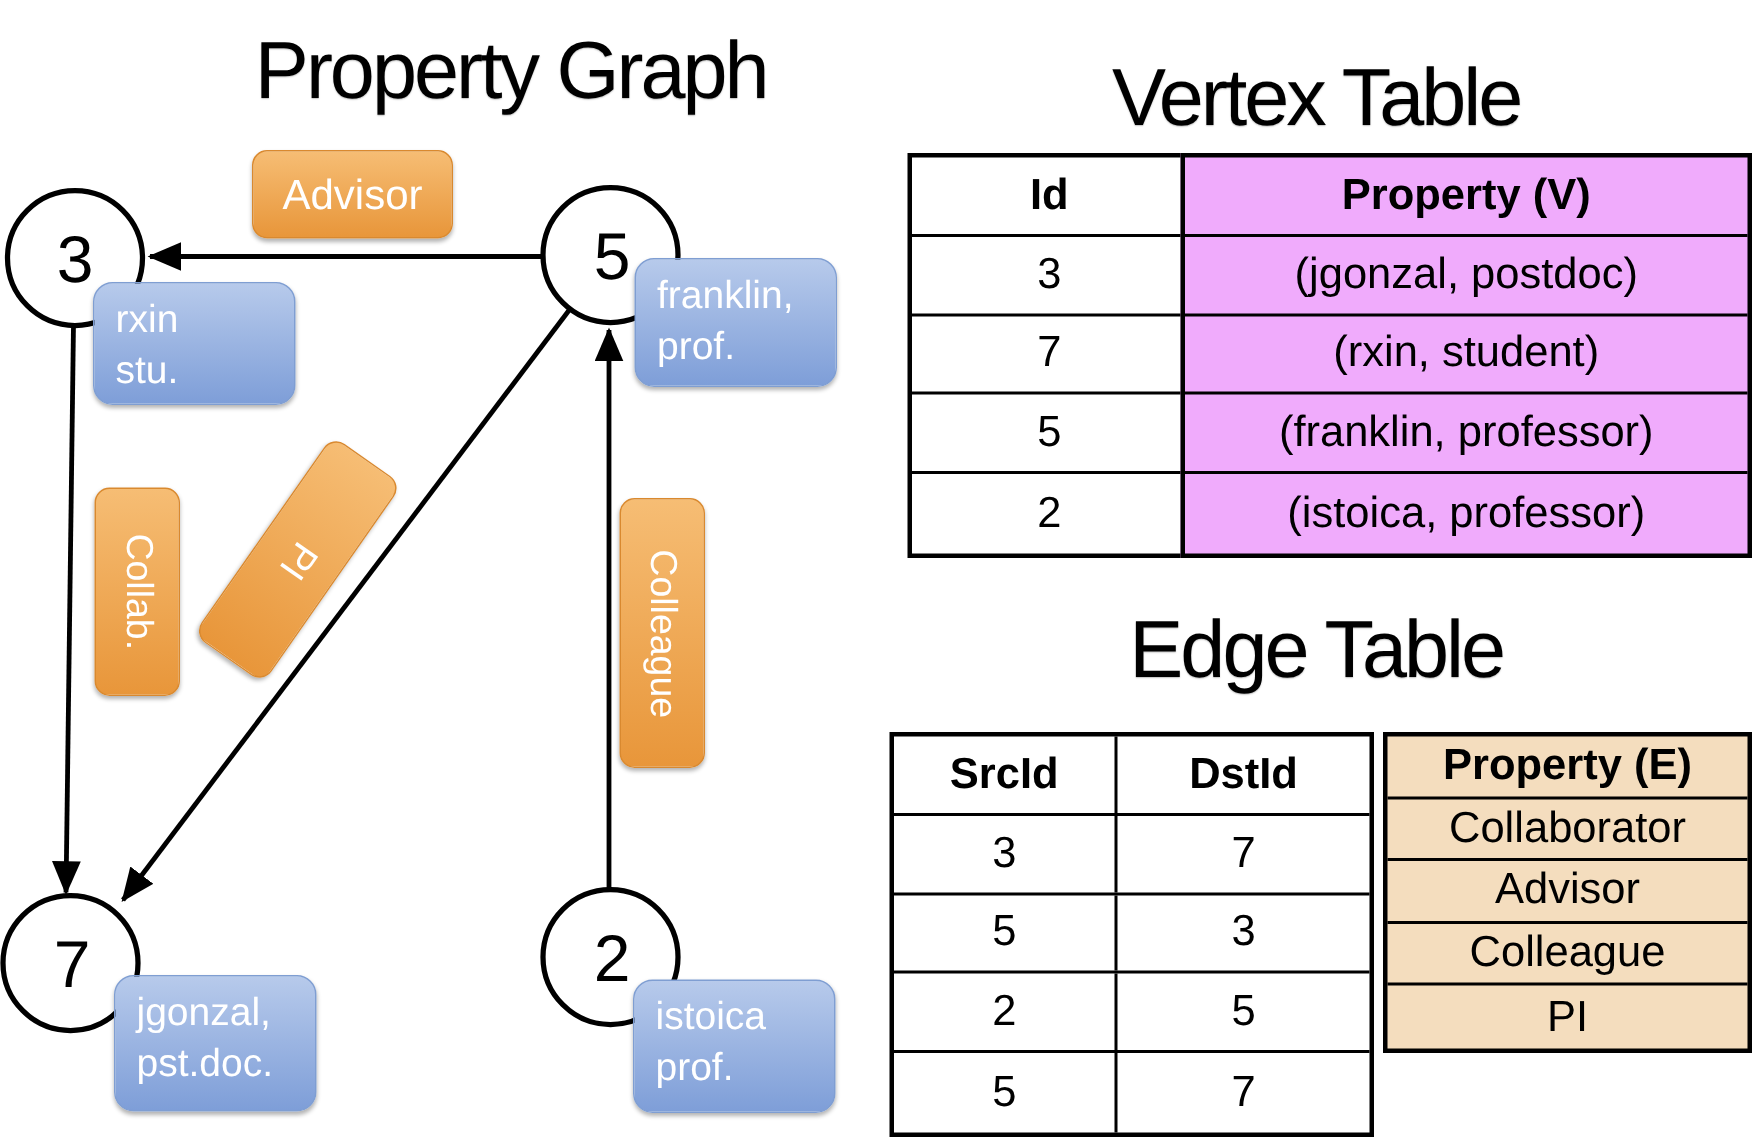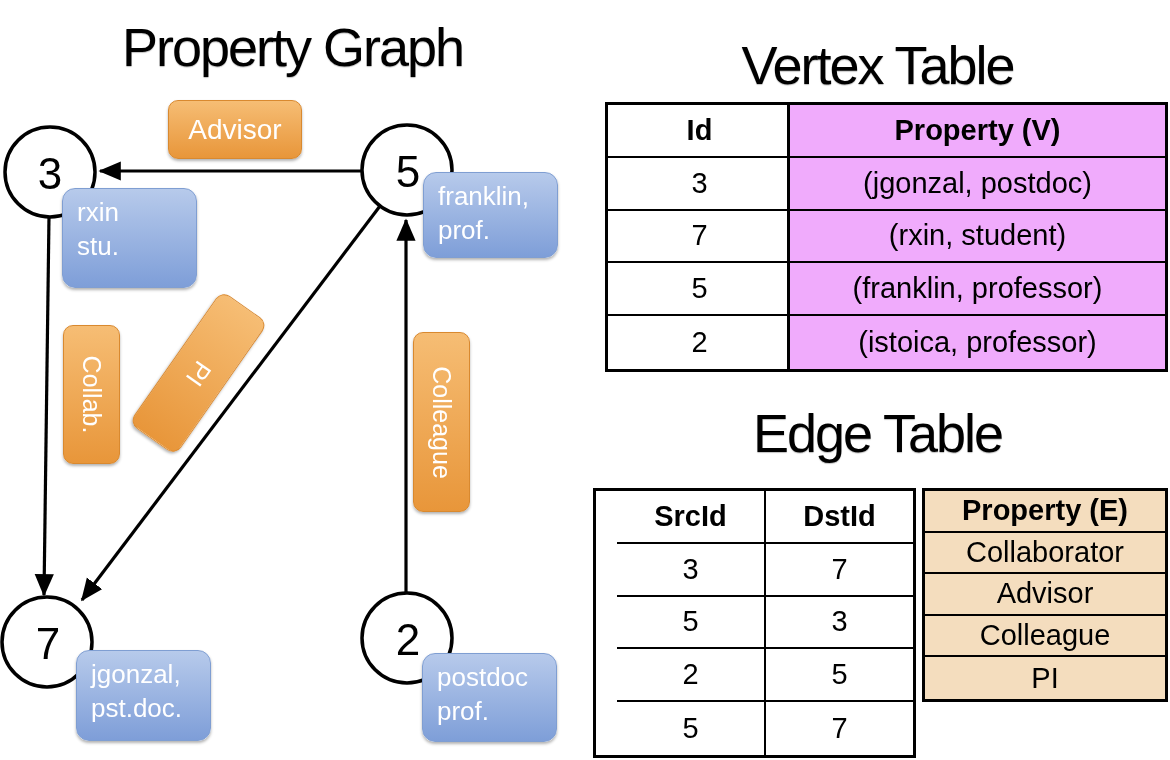--- a/index.html
+++ b/index.html
@@ -28,21 +28,21 @@
   .tbl .trow{border-bottom:2.5px solid #000;display:flex;align-items:center;
              justify-content:center;font-size:29px;color:#000;}
   .tbl .trow:last-child{border-bottom:none;}
   .tbl .hdr{font-weight:bold;}
   .cell2{flex:1;height:100%;display:flex;align-items:center;justify-content:center;}
   .cell2.first{flex:0 0 147px;border-right:2.5px solid #000;}
 </style>
 </head>
 <body>
 
-<div class="title" style="left:0;top:16px;width:585px;">Property Graph</div>
+<div class="title" style="left:0;top:16px;width:585px;padding-left:48px;">Property Graph</div>
 
 <svg id="graph-svg" viewBox="0 0 585 760">
   <defs>
     <marker id="arrow" markerWidth="8" markerHeight="8" refX="6.5" refY="3" orient="auto">
       <path d="M0,0 L7,3 L0,6 Z" fill="#000"></path>
     </marker>
   </defs>
 
   <line x1="363" y1="171" x2="100" y2="171" stroke="#000" stroke-width="3.2" marker-end="url(#arrow)"></line>
   <line x1="49" y1="216" x2="44" y2="595" stroke="#000" stroke-width="3.2" marker-end="url(#arrow)"></line>
@@ -66,34 +66,34 @@
 <div class="obox" style="left:63px;top:325px;width:55px;height:137px;">
   <span class="vtext">Collab.</span>
 </div>
 <div class="obox" style="left:170px;top:292px;width:55px;height:160px;transform:rotate(35deg);">
   <span class="vtext">PI</span>
 </div>
 <div class="obox" style="left:413px;top:332px;width:55px;height:178px;">
   <span class="vtext">Colleague</span>
 </div>
 
-<div class="bbox" style="left:62px;top:188px;width:135px;height:100px;">
+<div class="bbox" style="left:62px;top:188px;width:135px;height:82px;">
   <div>rxin</div>
   <div>stu.</div>
 </div>
 <div class="bbox" style="left:423px;top:172px;width:135px;height:86px;">
   <div>franklin,</div>
   <div>prof.</div>
 </div>
 <div class="bbox" style="left:76px;top:650px;width:135px;height:91px;">
   <div>jgonzal,</div>
   <div>pst.doc.</div>
 </div>
 <div class="bbox" style="left:422px;top:653px;width:135px;height:89px;">
-  <div>postdoc</div>
+  <div>istoica</div>
   <div>prof.</div>
 </div>
 
 <div class="title" style="left:585px;top:34px;width:585px;">Vertex Table</div>
 
 <div class="tbl" style="left:593px;top:102px;width:189px;height:270px;margin-left:12px;">
   <div class="trow hdr">Id</div>
   <div class="trow">3</div>
   <div class="trow">7</div>
   <div class="trow">5</div>
@@ -103,21 +103,21 @@
 <div class="tbl" style="left:787px;top:102px;width:381px;height:270px;background:#f0abfc;">
   <div class="trow hdr">Property (V)</div>
   <div class="trow">(jgonzal, postdoc)</div>
   <div class="trow">(rxin, student)</div>
   <div class="trow">(franklin, professor)</div>
   <div class="trow">(istoica, professor)</div>
 </div>
 
 <div class="title" style="left:585px;top:402px;width:585px;">Edge Table</div>
 
-<div class="tbl" style="left:593px;top:488px;width:323px;height:270px;padding-left:21px;">
+<div class="tbl" style="left:593px;top:488px;width:323px;height:270px;">
   <div class="trow hdr">
     <div class="cell2 first">SrcId</div>
     <div class="cell2">DstId</div>
   </div>
   <div class="trow">
     <div class="cell2 first">3</div>
     <div class="cell2">7</div>
   </div>
   <div class="trow">
     <div class="cell2 first">5</div>

